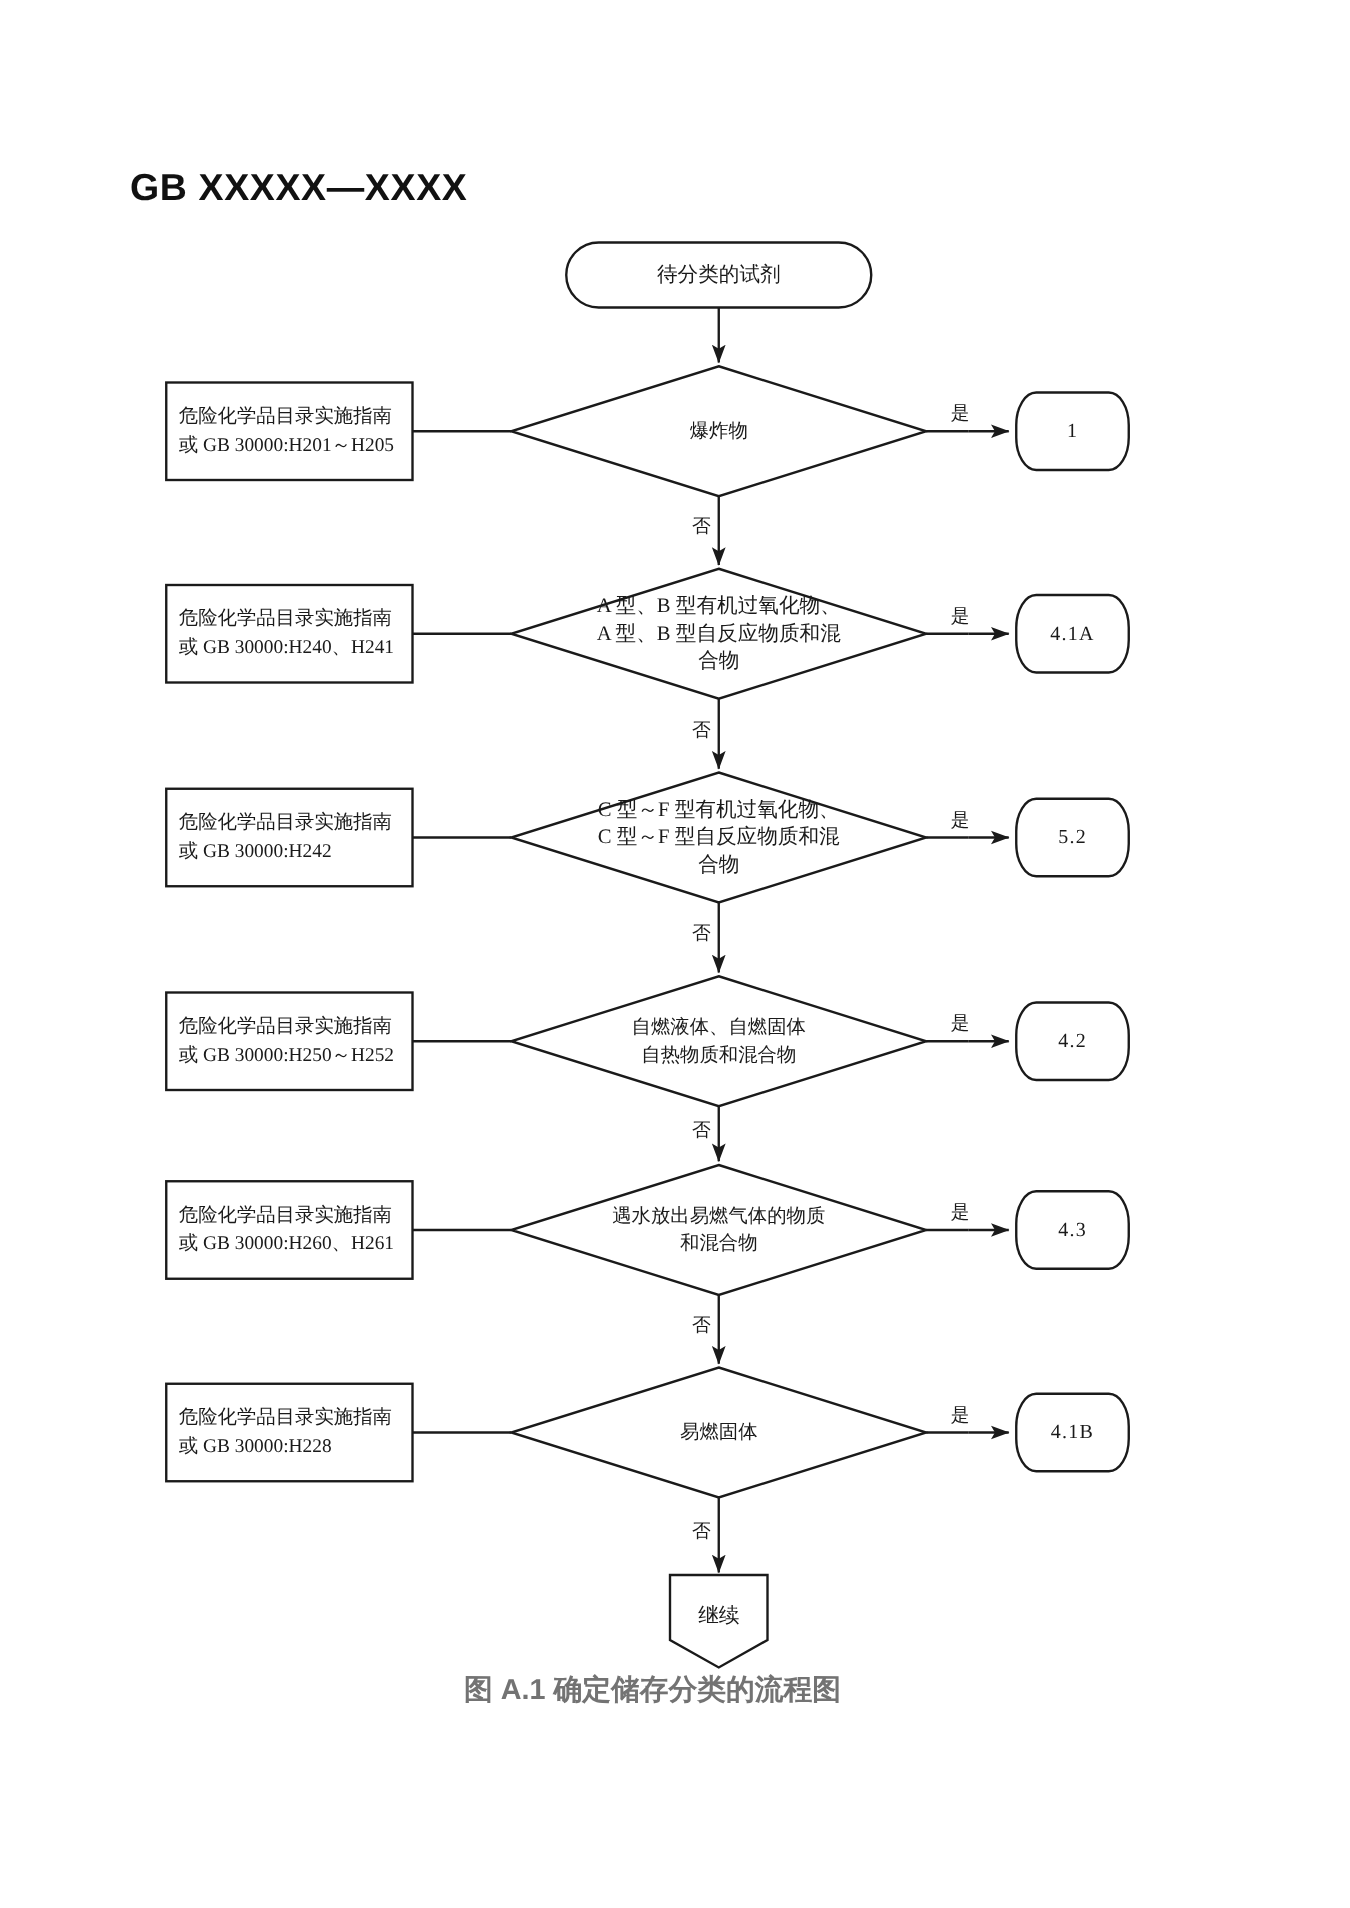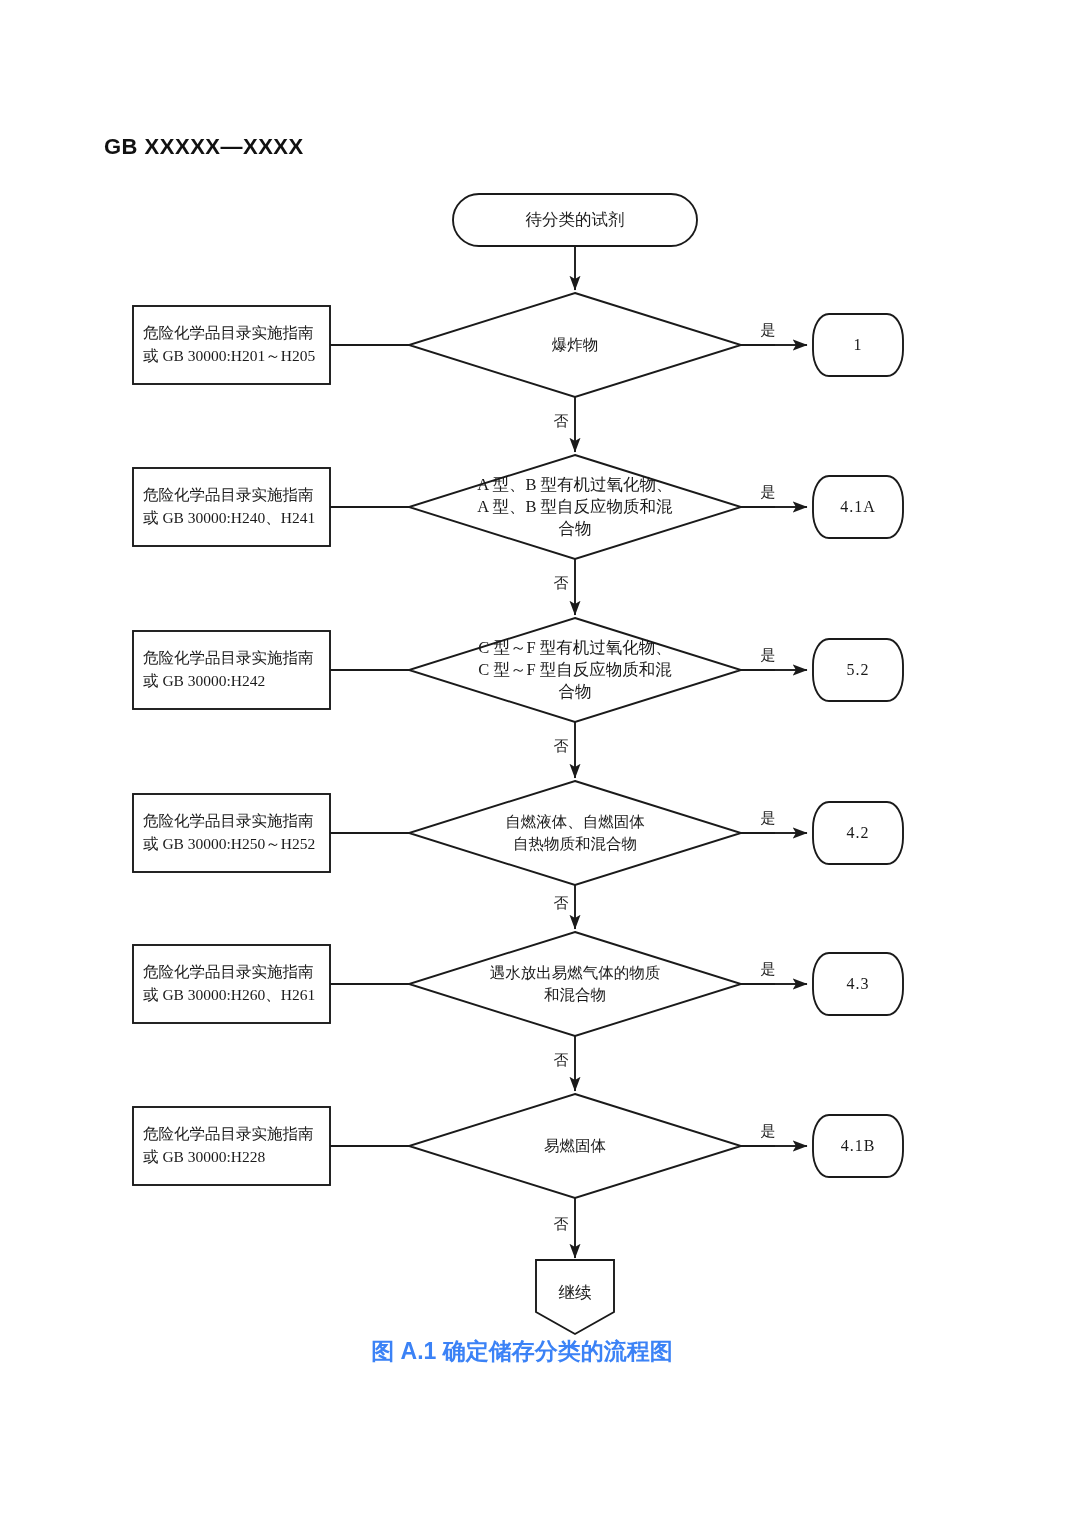--- a/index.html
+++ b/index.html
@@ -16,21 +16,21 @@
     width: 1080px;
     height: 1526px;
     background: #ffffff;
     overflow: hidden;
   }
   #doc-header {
     position: absolute;
     left: 104px;
     top: 134px;
     font-family: "Liberation Sans", "DejaVu Sans", sans-serif;
-    font-size: 22px;
+    font-size: 30px;
     font-weight: 600;
     letter-spacing: 0.5px;
     color: #111111;
     white-space: nowrap;
   }
   #flow-svg {
     position: absolute;
     left: 0;
     top: 0;
     width: 1080px;
@@ -78,21 +78,21 @@
   }
   #figure-caption {
     position: absolute;
     left: 0;
     top: 1336px;
     width: 1044px;
     text-align: center;
     font-family: "Liberation Sans", "DejaVu Sans", sans-serif;
     font-size: 23px;
     font-weight: 700;
-    color: #3b82f6;
+    color: #737373;
   }
 </style>
 </head>
 <body>
 
 <div id="page">
 
   <div id="doc-header">GB XXXXX—XXXX</div>
 
   <svg id="flow-svg" viewBox="0 0 1080 1526">

